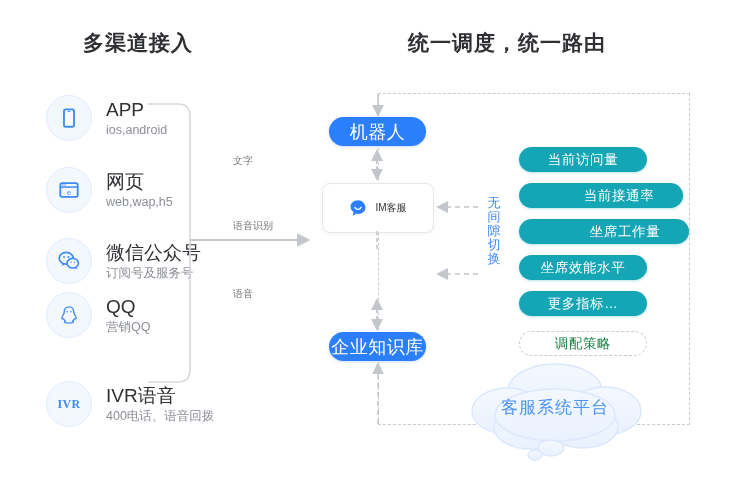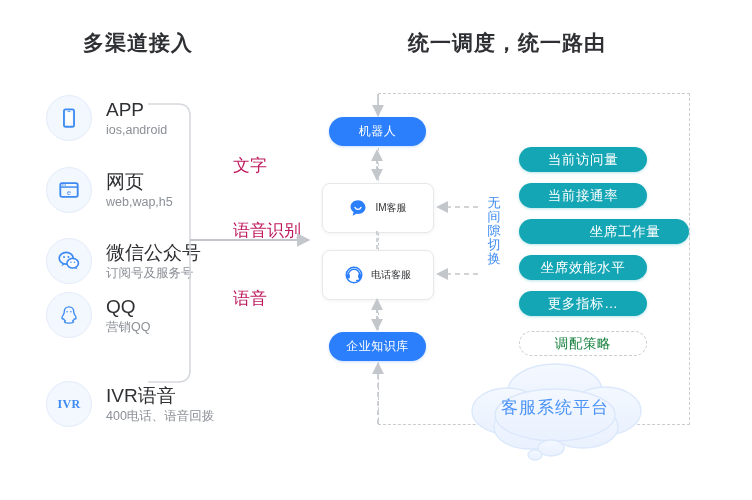--- a/index.html
+++ b/index.html
@@ -47,22 +47,22 @@
     font-size:19px;color:#2f3033;white-space:nowrap;font-weight:400;
   }
   .ch-sub{
     font-size:12.5px;color:#8b8f96;white-space:nowrap;margin-top:3px;
   }
   .ivr-label{
     font-size:12px;font-weight:700;color:#3d8bf2;letter-spacing:.3px;font-family:Liberation Serif, serif;
   }
   .conn-label{
     position:absolute;
-    font-size:17px;
-    color:#be185d;
+    font-size:10px;
+    color:#737373;
     white-space:nowrap;
     font-weight:400;
   }
   #lbl-text{left:233px;top:154px;}
   #lbl-asr{left:233px;top:219px;}
   #lbl-voice{left:233px;top:287px;}
 
   
   #dash-box{
     position:absolute;
@@ -72,21 +72,21 @@
     box-sizing:border-box;
     border-radius:1px;
   }
 
   
   .pill{
     position:absolute;
     background:#2b7ffc;
     color:#fff;
     border-radius:16px;
-    font-size:12px;
+    font-size:18px;
     display:flex;align-items:center;justify-content:center;
     letter-spacing:.5px;
     box-shadow:0 1px 3px rgba(43,127,252,.25);
   }
   #node-robot{left:329px;top:117px;width:97px;height:29px;}
   #node-kb{left:329px;top:332px;width:97px;height:29px;}
 
   .wbox{
     position:absolute;
     background:#ffffff;
@@ -249,48 +249,37 @@
   <div class="wbox" id="node-im">
     <span class="bicon">
       <svg width="18" height="18" viewBox="0 0 20 20" aria-hidden="true">
         <path d="M10 1.4c-4.6 0-8.3 3.2-8.3 7.2 0 2.4 1.3 4.5 3.4 5.8L4 18.6l4.2-2.2c.6.1 1.2.2 1.8.2 4.6 0 8.3-3.2 8.3-7.2S14.6 1.4 10 1.4z" fill="#2b7ffc"></path>
         <path d="M6.6 9.2a3.6 3.6 0 0 0 6.8 0" fill="none" stroke="#ffffff" stroke-width="1.4" stroke-linecap="round"></path>
       </svg>
     </span>
     <span>IM客服</span>
   </div>
 
-  <div class="wbox" id="node-tel">
-    <span class="bicon">
-      <svg width="18" height="18" viewBox="0 0 20 20" aria-hidden="true">
-        <circle cx="10" cy="10" r="8.6" fill="none" stroke="#2b7ffc" stroke-width="1.7"></circle>
-        <path d="M3.6 10a6.4 6.4 0 0 1 12.8 0v4.2a2 2 0 0 1-2 2h-1.3" fill="none" stroke="#2b7ffc" stroke-width="1.7" stroke-linecap="round"></path>
-        <rect x="2.2" y="8.8" width="3.2" height="5.2" rx="1.5" fill="#2b7ffc"></rect>
-        <rect x="14.6" y="8.8" width="3.2" height="5.2" rx="1.5" fill="#2b7ffc"></rect>
-      </svg>
-    </span>
-    <span>电话客服</span>
-  </div>
 
   <div class="pill" id="node-kb">
     <span>企业知识库</span>
   </div>
 
   <div id="vtext">
     <span>无</span>
     <span>间</span>
     <span>隙</span>
     <span>切</span>
     <span>换</span>
   </div>
 
   <div class="tag" style="top:147px;">
     <span>当前访问量</span>
   </div>
-  <div class="tag" style="top:183px;">
+  <div class="tag" style="top:183px;padding-left:36px;">
     <span>当前接通率</span>
   </div>
   <div class="tag" style="top:219px;padding-left:42px;">
     <span>坐席工作量</span>
   </div>
   <div class="tag" style="top:255px;">
     <span>坐席效能水平</span>
   </div>
   <div class="tag" style="top:291px;">
     <span>更多指标…</span>

